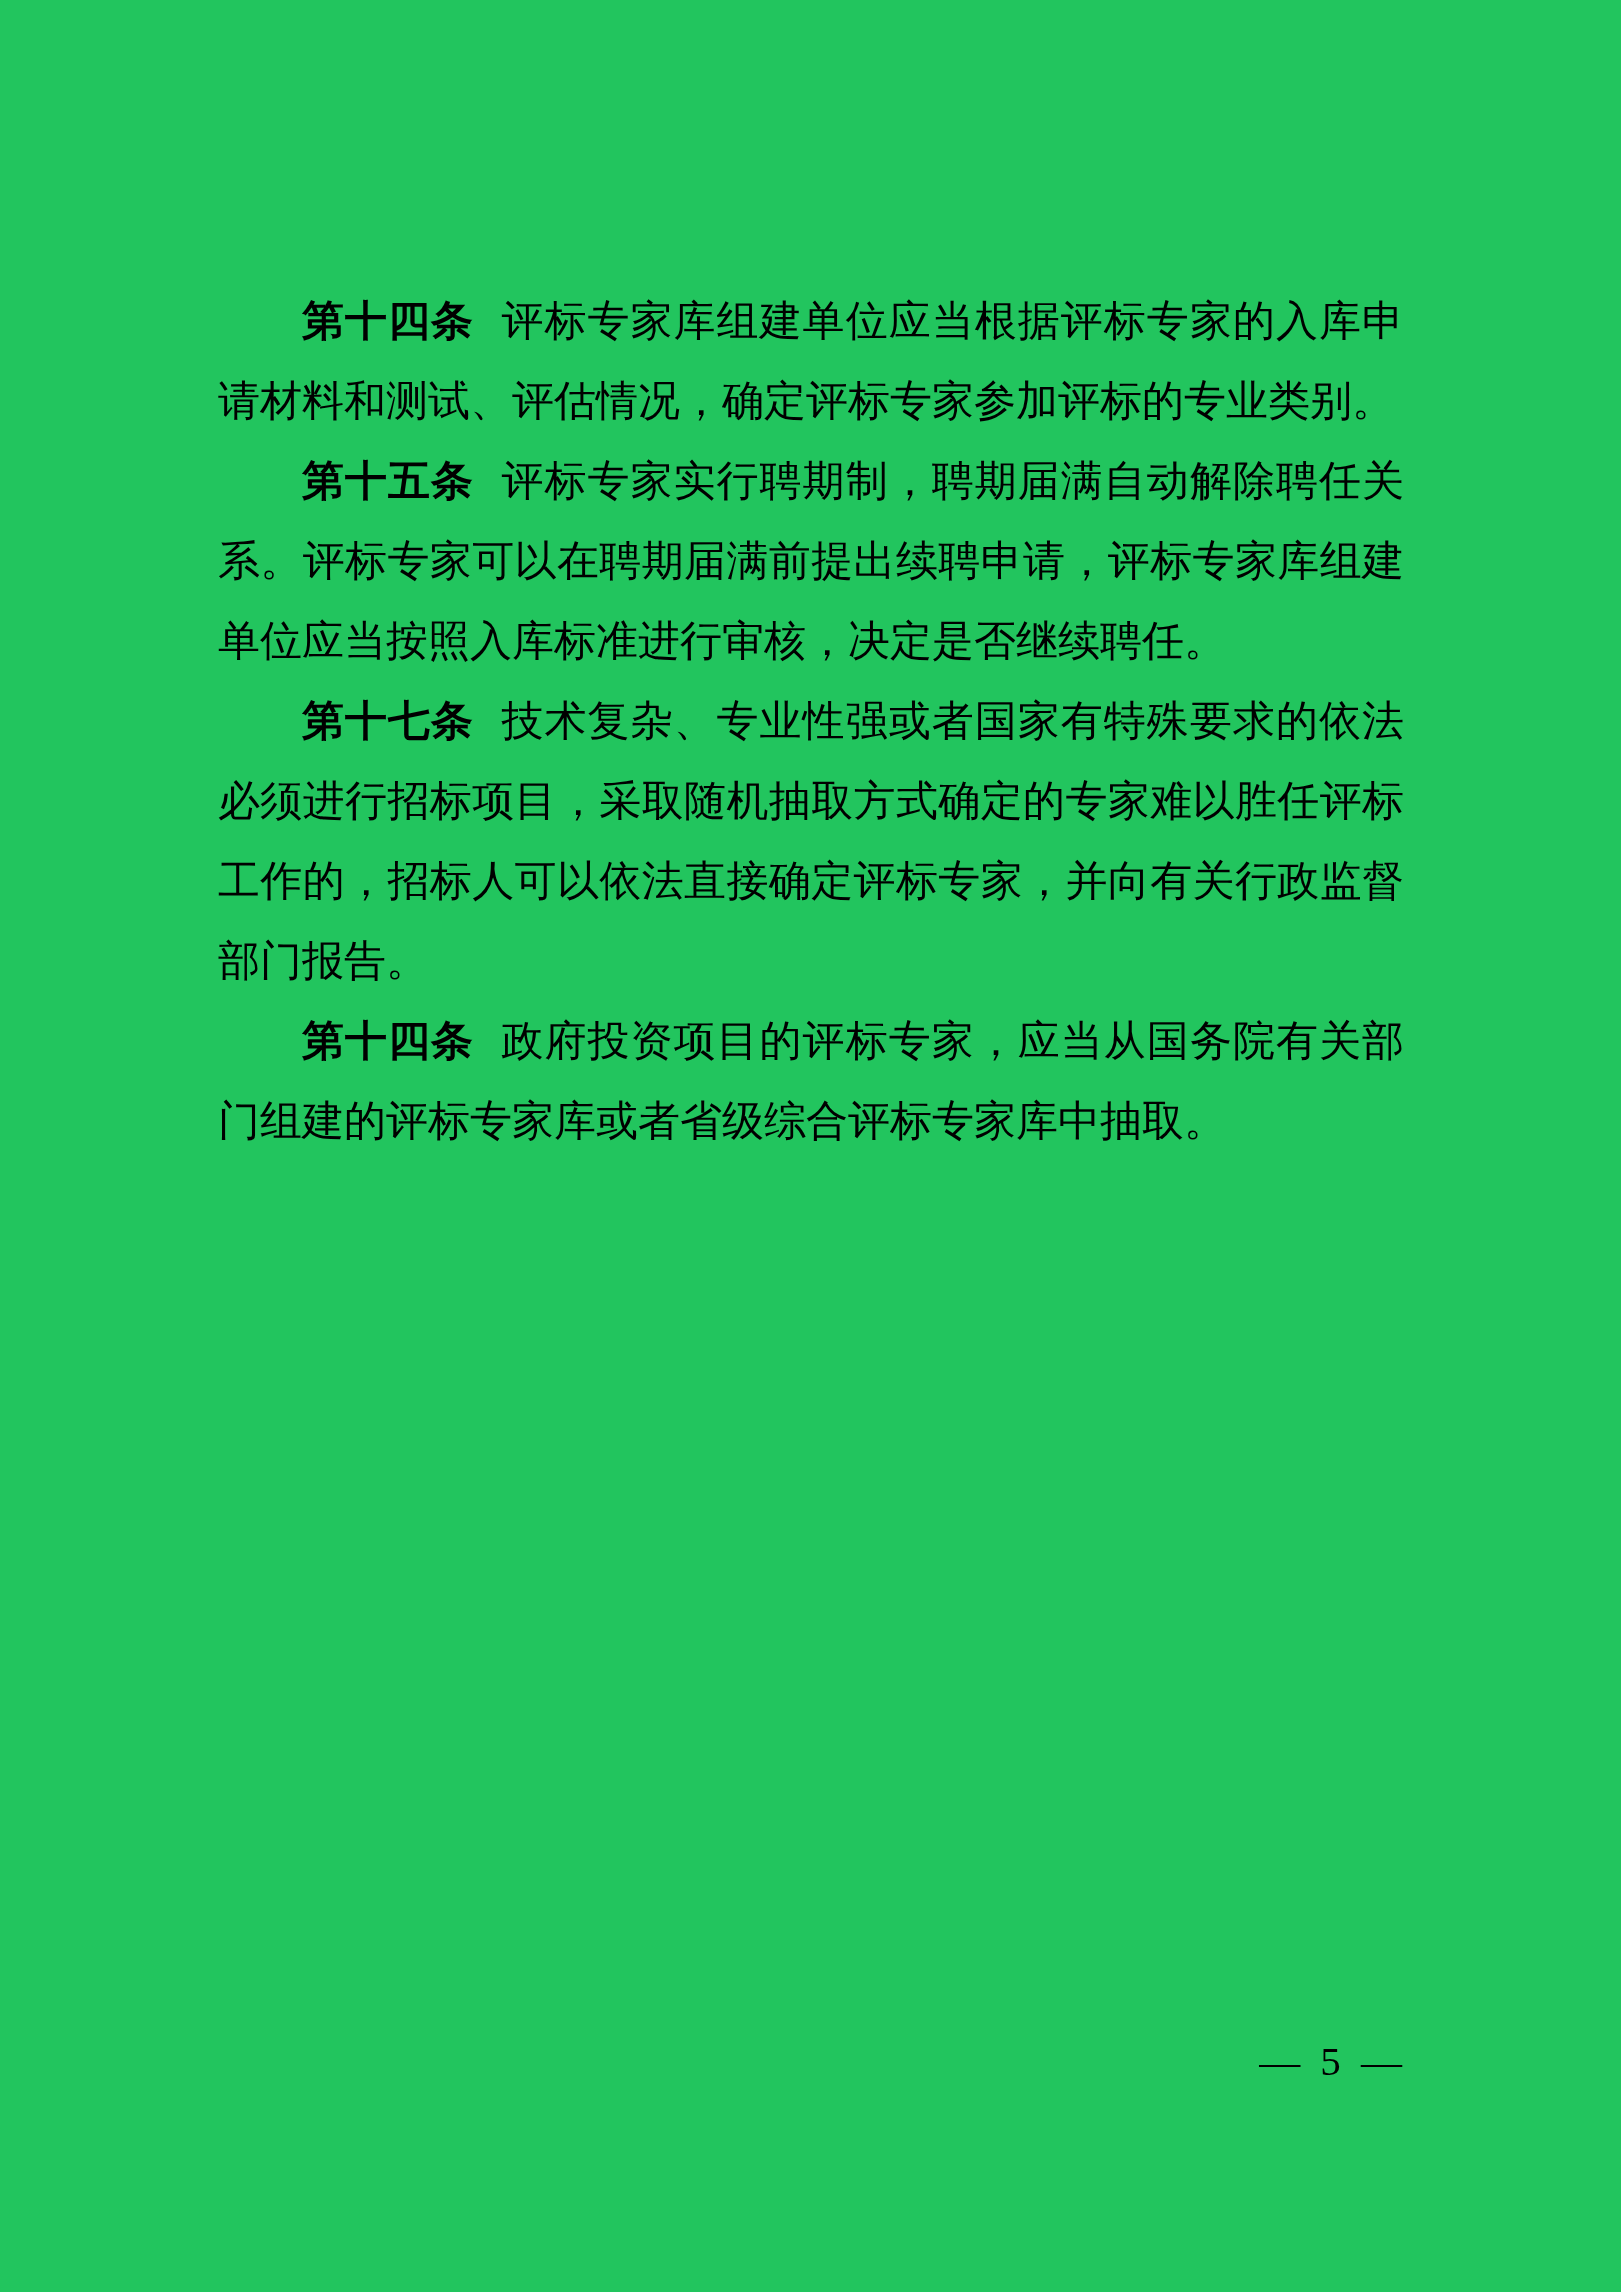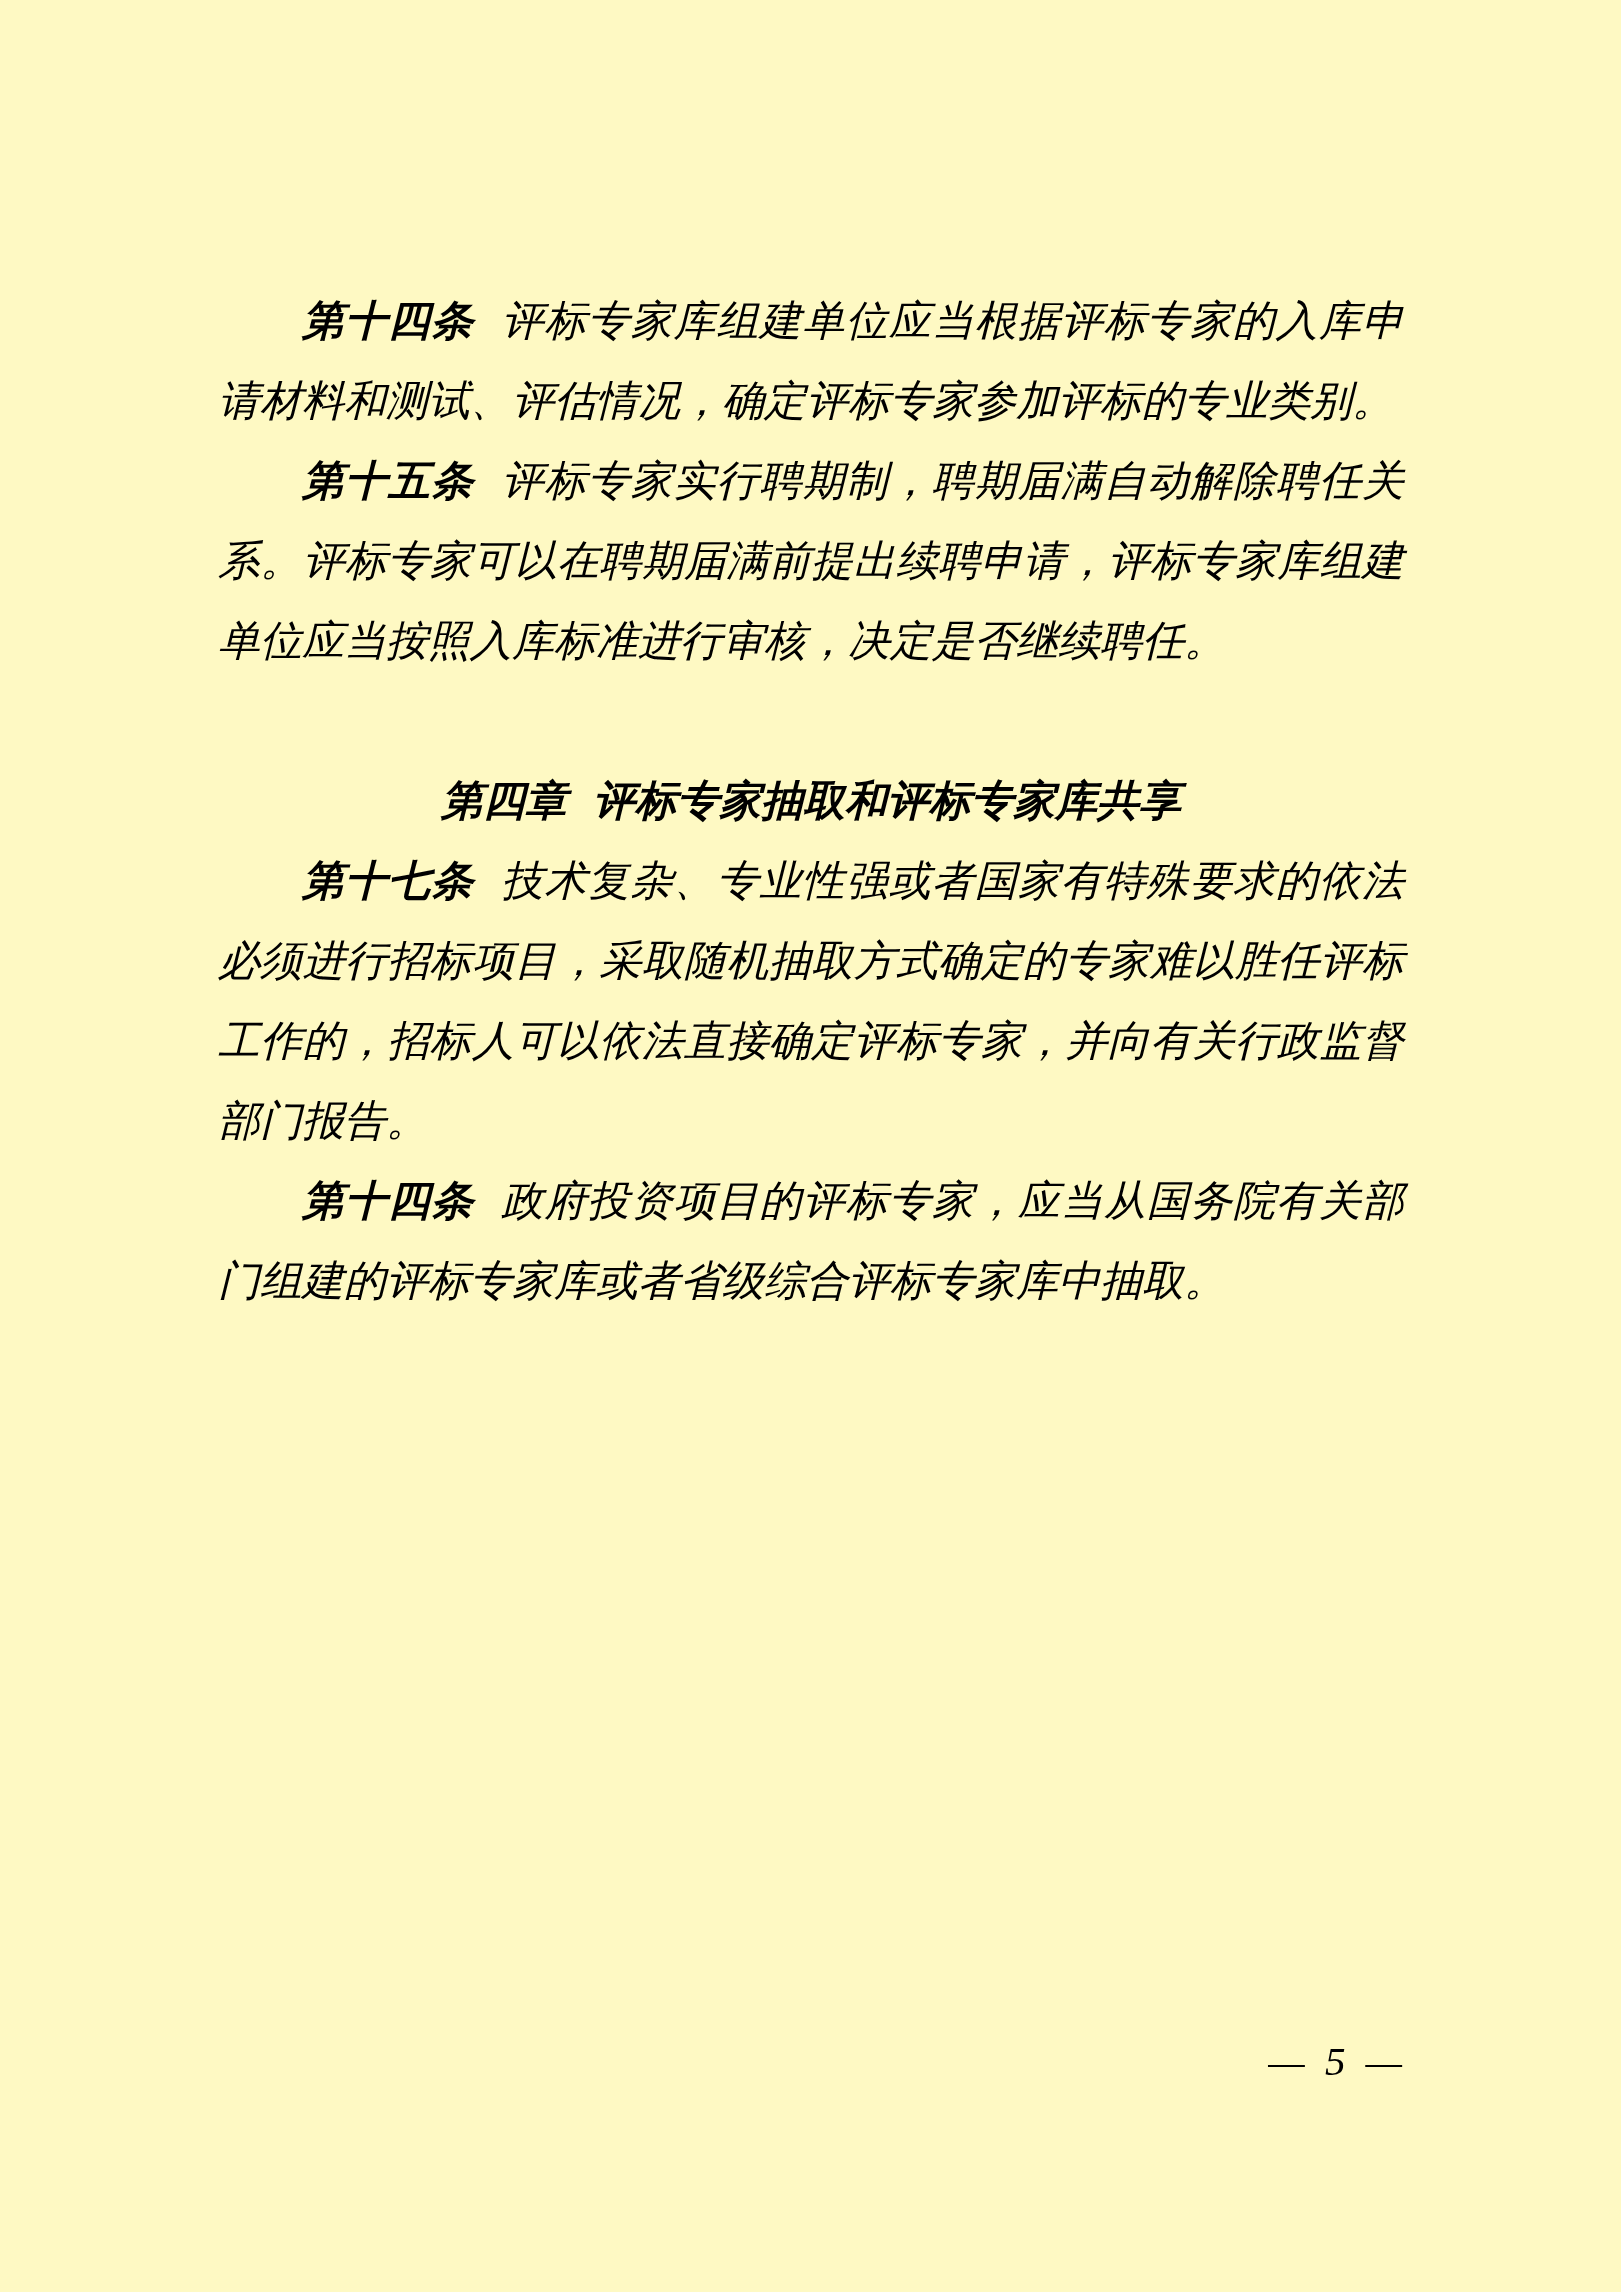--- a/index.html
+++ b/index.html
@@ -12,22 +12,21 @@
     height: 2293px;
     background: #ffffff;
     position: relative;
     color: #000000;
     font-family: "Liberation Serif", serif;
   }
   .page {
     position: absolute;
     left: 0; top: 0;
     width: 1621px; height: 2293px;
-    background: #fef9c3;
-    font-style: italic;
+    background: #22c55e;
   }
   .doc {
     position: absolute;
     left: 218px;
     top: 281px;
     width: 1186px;
     font-size: 42px;
     line-height: 80px;
     text-align: justify;
     text-justify: inter-character;
@@ -61,19 +60,18 @@
     word-spacing: 5.9px;
   }
 </style>
 </head>
 <body>
 
 <div class="page">
   <div class="doc">
       <p class="para"><b>第十四条</b> <span>评标专家库组建单位应当根据评标专家的入库申请材料和测试、评估情况，确定评标专家参加评标的专业类别。</span></p>
       <p class="para"><b>第十五条</b> <span>评标专家实行聘期制，聘期届满自动解除聘任关系。评标专家可以在聘期届满前提出续聘申请，评标专家库组建单位应当按照入库标准进行审核，决定是否继续聘任。</span></p>
-      <p class="chapter"><b>第四章</b> <b>评标专家抽取和评标专家库共享</b></p>
       <p class="para"><b>第十七条</b> <span>技术复杂、专业性强或者国家有特殊要求的依法必须进行招标项目，采取随机抽取方式确定的专家难以胜任评标工作的，招标人可以依法直接确定评标专家，并向有关行政监督部门报告。</span></p>
       <p class="para"><b>第十四条</b> <span>政府投资项目的评标专家，应当从国务院有关部门组建的评标专家库或者省级综合评标专家库中抽取。</span></p>
     </div>
   <div class="footer">— 5 —</div>
 </div>
 
 
 </body></html>

